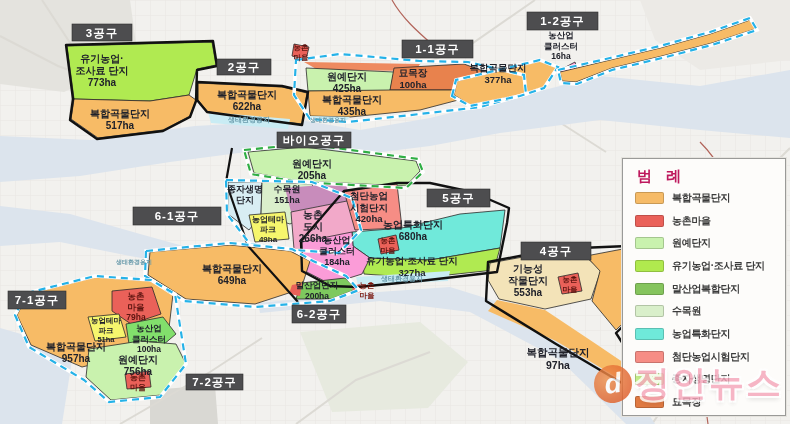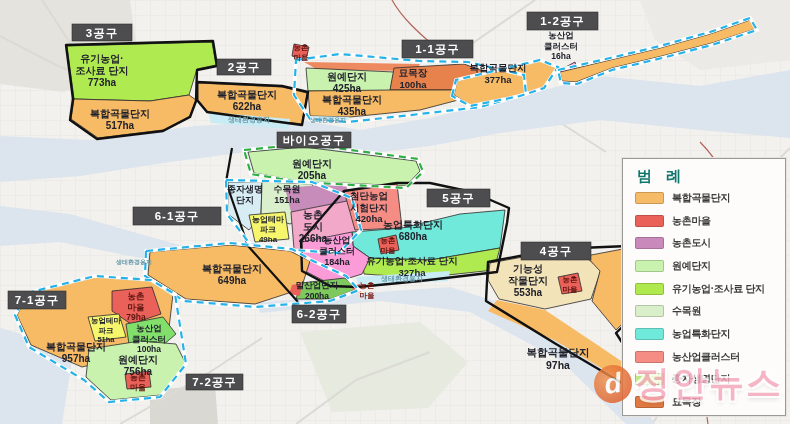--- a/index.html
+++ b/index.html
@@ -3,21 +3,21 @@
 <meta charset="utf-8">
 <style>
   html,body{margin:0;padding:0;}
   body{width:790px;height:424px;position:relative;overflow:hidden;
        font-family:"Liberation Sans","DejaVu Sans",sans-serif;background:#f2f1ee;}
   #stage{position:absolute;inset:0;width:790px;height:424px;}
   svg text{font-family:"Liberation Sans","DejaVu Sans",sans-serif;}
   .legend{position:absolute;left:622px;top:158px;width:164px;height:258px;
           background:#fdfcfa;border:1.5px solid #9a9a98;box-sizing:border-box;
           padding:7px 8px 6px 12px;box-shadow:0 0 0 1px #e5e3de;}
-  .legend-title{font-size:15px;font-weight:bold;color:#0f766e;letter-spacing:5px;margin:1px 0 5px 2px;}
+  .legend-title{font-size:15px;font-weight:bold;color:#be185d;letter-spacing:5px;margin:1px 0 5px 2px;}
   .legend-rows{display:flex;flex-direction:column;justify-content:space-between;height:218px;}
   .legend-row{display:flex;align-items:center;height:14px;}
   .swatch{width:27px;height:10px;border-radius:2px;border:1px solid rgba(0,0,0,0.18);
           margin-right:8px;flex:0 0 auto;}
   .legend-label{font-size:10px;font-weight:bold;color:#3b3b3b;white-space:nowrap;letter-spacing:-0.3px;}
   .watermark{position:absolute;left:594px;top:360px;display:flex;align-items:center;gap:3px;
              opacity:0.82;z-index:5;pointer-events:none;}
   .wm-logo{width:38px;height:38px;border-radius:50%;
            background:radial-gradient(circle at 35% 35%,#f0914c,#d94e1f);
            color:#fff;font-weight:bold;font-size:28px;font-style:italic;
@@ -189,42 +189,42 @@
   <div class="legend-rows">
       <div class="legend-row">
         <span class="swatch" style="background: rgb(246, 187, 103);"></span>
         <span class="legend-label">복합곡물단지</span>
       </div>
       <div class="legend-row">
         <span class="swatch" style="background: rgb(234, 97, 89);"></span>
         <span class="legend-label">농촌마을</span>
       </div>
       <div class="legend-row">
-        <span class="swatch" style="background: rgb(202, 137, 187);"></span>
-        <span class="legend-label">농촌도시</span>
-      </div>
-      <div class="legend-row">
         <span class="swatch" style="background: rgb(201, 242, 174);"></span>
         <span class="legend-label">원예단지</span>
       </div>
       <div class="legend-row">
         <span class="swatch" style="background: rgb(176, 233, 78);"></span>
         <span class="legend-label">유기농업·조사료 단지</span>
       </div>
       <div class="legend-row">
+        <span class="swatch" style="background: rgb(133, 196, 93);"></span>
+        <span class="legend-label">말산업복합단지</span>
+      </div>
+      <div class="legend-row">
         <span class="swatch" style="background: rgb(217, 239, 202);"></span>
         <span class="legend-label">수목원</span>
       </div>
       <div class="legend-row">
         <span class="swatch" style="background: rgb(111, 233, 218);"></span>
         <span class="legend-label">농업특화단지</span>
       </div>
       <div class="legend-row">
         <span class="swatch" style="background: rgb(246, 141, 133);"></span>
-        <span class="legend-label">농산업클러스터</span>
+        <span class="legend-label">첨단농업시험단지</span>
       </div>
       <div class="legend-row">
         <span class="swatch" style="background: rgb(198, 239, 139);"></span>
         <span class="legend-label">종자생명단지</span>
       </div>
       <div class="legend-row">
         <span class="swatch" style="background: rgb(224, 122, 66);"></span>
         <span class="legend-label">묘목장</span>
       </div>
     </div>

